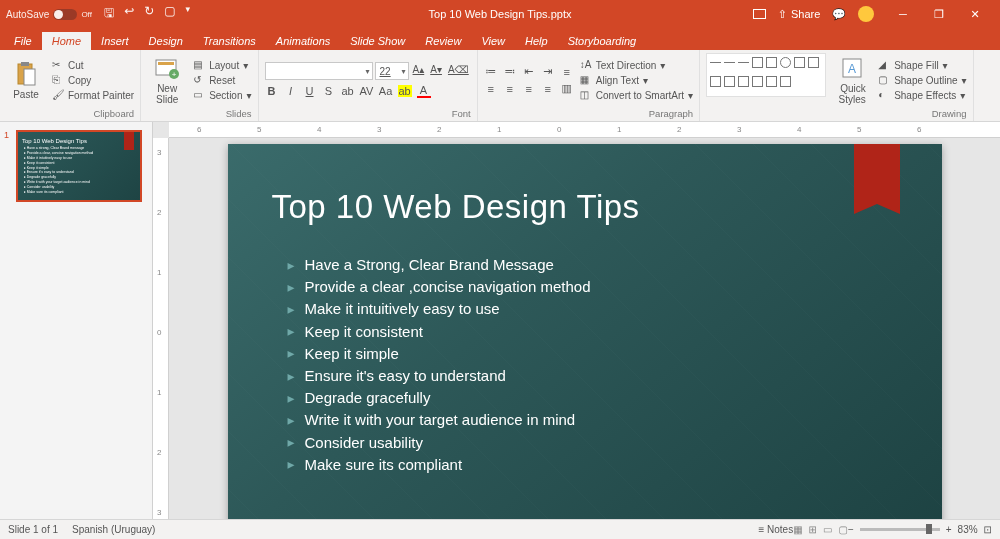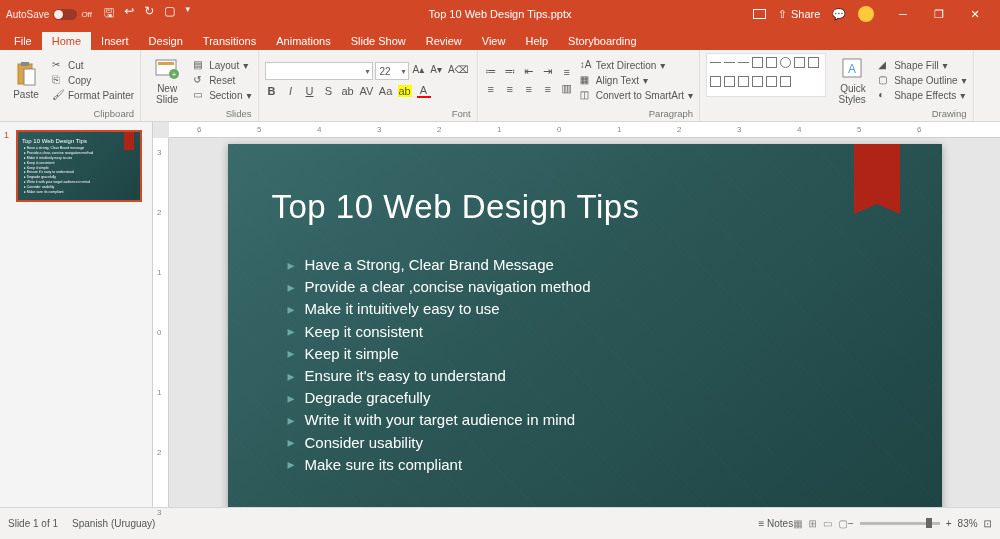--- a/index.html
+++ b/index.html
@@ -12,34 +12,34 @@
 .qat{display:flex;gap:10px;margin-left:8px;}
 .qat span{font-size:12px;opacity:.95;cursor:pointer;}
 .tb-center{position:absolute;left:50%;transform:translateX(-50%);font-size:11px;}
 .tb-right{margin-left:auto;display:flex;align-items:center;gap:12px;padding-right:8px;}
 .wc{display:flex;gap:2px;}
 .wc span{width:34px;height:28px;display:flex;align-items:center;justify-content:center;cursor:pointer;}
 .share{display:flex;align-items:center;gap:4px;font-size:11px;}
 .face{width:16px;height:16px;background:#ffc83d;border-radius:50%;position:relative;}
 
 .tabs{height:22px;background:#d24726;display:flex;align-items:flex-end;padding-left:4px;}
-.tab{padding:3px 10px;color:#fff;font-size:11px;cursor:pointer;}
+.tab{padding:3px 10px;color:#fff;font-size:11px;cursor:pointer;font-style:italic;}
 .tab.active{background:#f3f2f1;color:#d24726;}
 
 .ribbon{height:72px;background:#f3f2f1;border-bottom:1px solid #d6d6d6;display:flex;font-size:10px;color:#555;}
 .group{border-right:1px solid #e0e0e0;padding:3px 6px 1px;display:flex;flex-direction:column;}
 .group-body{flex:1;display:flex;gap:6px;}
 .group-label{text-align:right;font-size:9.5px;color:#777;padding:1px 0;}
 .bigbtn{display:flex;flex-direction:column;align-items:center;justify-content:center;width:40px;gap:2px;cursor:pointer;}
 .bigbtn .ic{width:26px;height:26px;display:flex;align-items:center;justify-content:center;}
 .smallcol{display:flex;flex-direction:column;gap:3px;justify-content:center;}
 .smallbtn{display:flex;align-items:center;gap:4px;cursor:pointer;white-space:nowrap;font-size:10px;color:#555;}
 .smallbtn .ic{width:12px;height:12px;}
 .fontbox{display:flex;flex-direction:column;gap:4px;justify-content:center;}
-.fselrow{display:flex;gap:2px;}
+.fselrow{display:flex;gap:2px;text-decoration:underline;}
 .fsel{border:1px solid #c8c8c8;background:#fff;height:18px;display:flex;align-items:center;padding:0 14px 0 4px;font-size:10px;position:relative;cursor:pointer;}
 .fsel.font{width:108px;}
 .fsel.size{width:34px;}
 .fsel::after{content:"▾";position:absolute;right:2px;font-size:8px;color:#666;}
 .iconrow{display:flex;gap:5px;align-items:center;}
 .iconrow span{cursor:pointer;font-size:11px;color:#555;width:14px;text-align:center;}
 .shapegal{width:120px;height:44px;border:1px solid #e0e0e0;background:#fff;display:flex;flex-wrap:wrap;align-content:flex-start;gap:3px;padding:3px;}
 .shapegal i{width:11px;height:11px;border:1px solid #777;}
 .shapegal i.ln{border:none;border-top:1px solid #777;margin-top:5px;}
 .shapegal i.crc{border-radius:50%;}
@@ -62,21 +62,21 @@
 .canvas{flex:1;display:flex;align-items:flex-start;justify-content:center;padding:6px 10px 10px;overflow:hidden;}
 .slide{width:714px;height:402px;background:linear-gradient(140deg,#3a6b6b 0%,#2d5858 40%,#1d4242 100%);box-shadow:0 2px 8px rgba(0,0,0,.3);position:relative;color:#fff;}
 .slide::before{content:"";position:absolute;inset:0;background:repeating-linear-gradient(45deg,transparent 0 40px,rgba(255,255,255,.015) 40px 41px);}
 .ribbon-deco{position:absolute;top:0;right:42px;width:46px;height:60px;background:#b02418;}
 .ribbon-deco::after{content:"";position:absolute;bottom:-10px;left:0;border-left:23px solid #b02418;border-right:23px solid #b02418;border-bottom:10px solid transparent;}
 .slide-title{font-size:33px;font-weight:300;padding:44px 0 0 44px;letter-spacing:.5px;}
 .bullets{padding:28px 0 0 60px;}
 .bullets li{list-style:none;display:flex;align-items:center;gap:10px;font-size:15px;font-weight:300;line-height:1.48;}
 .bullets li::before{content:"▸";color:#6fa8a8;font-size:14px;}
 
-.statusbar{height:32px;background:#f3f2f1;border-top:1px solid #d6d6d6;display:flex;align-items:center;padding:0 8px;font-size:10px;color:#555;gap:14px;}
+.statusbar{height:20px;background:#f3f2f1;border-top:1px solid #d6d6d6;display:flex;align-items:center;padding:0 8px;font-size:10px;color:#555;gap:14px;}
 .sb-right{margin-left:auto;display:flex;align-items:center;gap:0;}
 .views{display:flex;gap:6px;}
 .views span{cursor:pointer;opacity:.7;}
 .zoom{display:flex;align-items:center;gap:6px;}
 .zslider{width:80px;height:3px;background:#bbb;position:relative;}
 .zslider::after{content:"";position:absolute;width:6px;height:10px;background:#666;top:-4px;left:66px;}
 svg{display:block;}
 </style>
 </head>
 <body>

